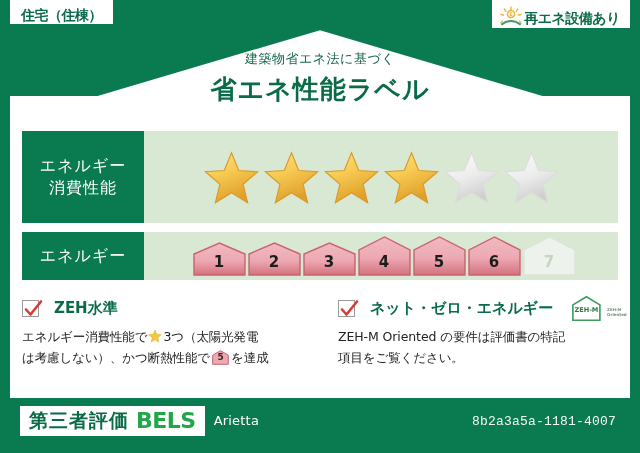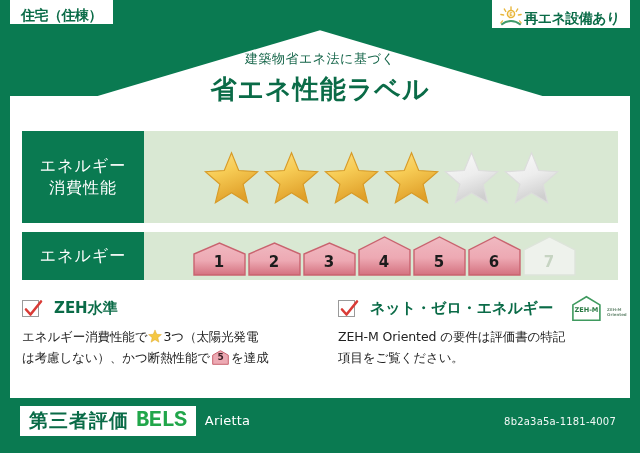--- a/index.html
+++ b/index.html
@@ -229,36 +229,36 @@
     padding: 0 9px;
     display: flex; align-items: center; gap: 7px;
   }
   .bels-eval {
     font-size: 19px; font-weight: bold;
     color: #0a6b47; letter-spacing: 1px;
     white-space: nowrap;
   }
   .bels-word {
     font-size: 22px; font-weight: bold;
-    color: #21a64a; letter-spacing: -0.5px; font-family: Liberation Mono, monospace;
+    color: #21a64a; letter-spacing: -0.5px;
   }
   .arietta {
     color: #ffffff;
     font-size: 13px;
     margin-left: 9px;
     letter-spacing: 0.2px;
   }
   .bottom-right {
     margin-left: auto;
     margin-right: 14px;
     text-align: right;
     color: #ffffff;
   }
   .eval-date { font-size: 14px; letter-spacing: 0px; white-space: nowrap; }
-  .eval-id  { font-size: 10px; letter-spacing: 0.2px; margin-top: 2px; opacity: 0.95; }
+  .eval-id  { font-size: 13px; letter-spacing: 0.2px; margin-top: 2px; opacity: 0.95; font-family: Liberation Mono, monospace; }
 </style>
 </head>
 <body>
 
 <div id="label">
 
   <div class="frame-top"></div>
   <div class="frame-left"></div>
   <div class="frame-right"></div>
   <div class="frame-bottom"></div>

